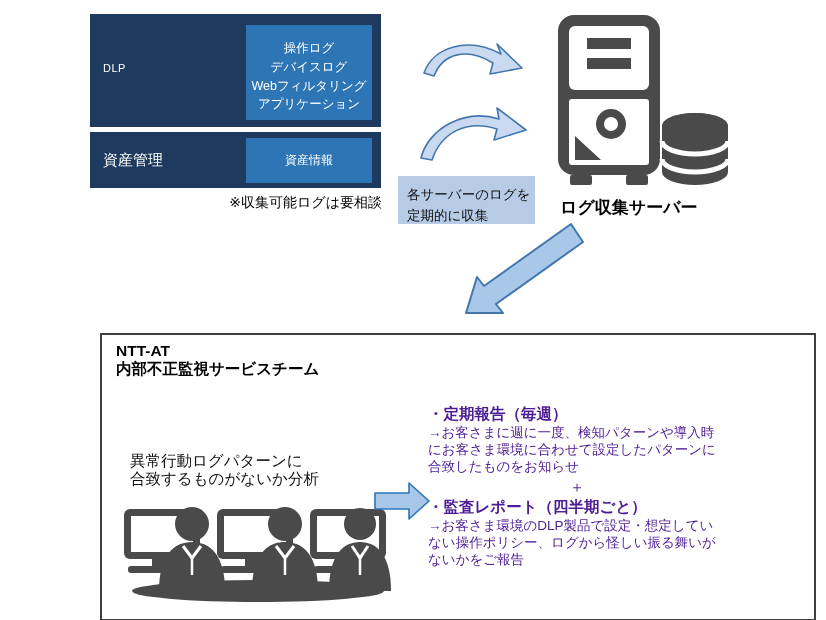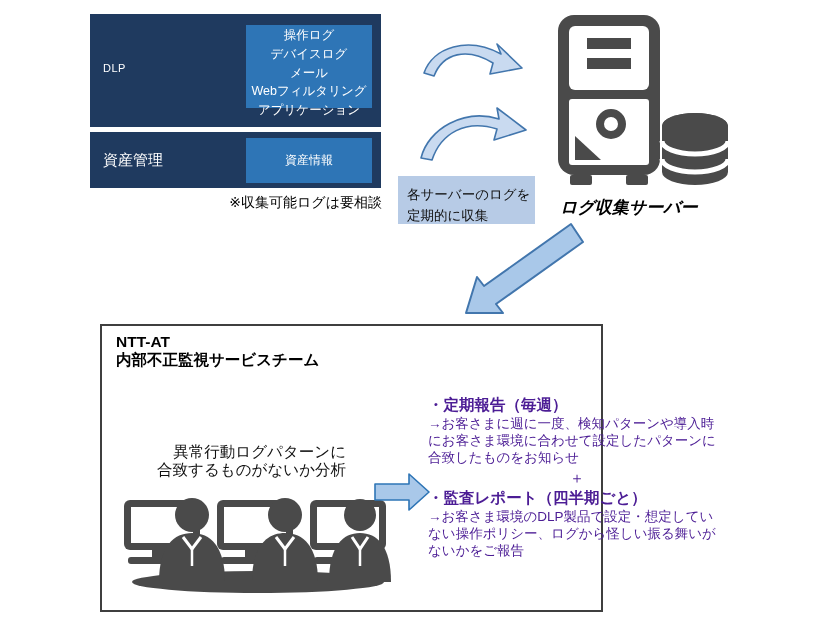--- a/index.html
+++ b/index.html
@@ -6,57 +6,56 @@
   .stage{position:relative;width:826px;height:620px;background:#fff;overflow:hidden;
          font-family:"Liberation Sans","DejaVu Sans",sans-serif;color:#1a1a1a;}
   .abs{position:absolute;}
 
   
   .navy-box{position:absolute;left:90px;width:291px;background:#1f3a5f;}
   .navy-box .side-label{position:absolute;left:13px;color:#fff;}
   .inner-blue{position:absolute;left:156px;width:126px;background:#2e75b6;color:#fff;text-align:center;}
   #dlp-box{top:14px;height:113px;}
   #dlp-box .side-label{top:48px;font-size:11px;letter-spacing:.5px;}
-  #dlp-inner{top:11px;height:83px;font-size:12.5px;line-height:18.8px;padding-top:1px;box-sizing:border-box;}
+  #dlp-inner{top:11px;height:95px;font-size:12.5px;line-height:18.8px;padding-top:14px;box-sizing:border-box;}
   #asset-box{top:132px;height:56px;}
   #asset-box .side-label{top:19px;font-size:15px;}
   #asset-inner{top:6px;height:45px;line-height:45px;font-size:12px;}
 
   .note{position:absolute;left:158px;top:194px;width:224px;text-align:right;font-size:14px;color:#000000;}
 
   .collect-box{position:absolute;left:398px;top:176px;width:137px;height:48px;background:#b7cbe6;
                font-size:13.5px;line-height:21px;padding:8px 0 0 9px;box-sizing:border-box;color:#111;}
 
-  .server-label{position:absolute;left:560px;top:196px;width:210px;font-weight:bold;font-size:17px;color:#000;font-style:italic;}
+  .server-label{position:absolute;left:560px;top:196px;width:210px;font-weight:bold;font-size:17px;color:#000;}
 
   
-  .team-box{position:absolute;left:100px;top:324px;width:503px;height:288px;background:#fff;
+  .team-box{position:absolute;left:100px;top:333px;width:716px;height:288px;background:#fff;
             border:2px solid #3f3f3f;box-sizing:border-box;}
   .team-title{position:absolute;left:14px;top:7px;font-weight:bold;font-size:15.5px;line-height:17.5px;color:#000;}
-  .analysis{position:absolute;left:28px;top:117px;width:216px;text-align:right;
+  .analysis{position:absolute;left:28px;top:117px;width:216px;text-align:left;
             font-size:15.5px;line-height:17.5px;color:#111;}
   .reports{position:absolute;left:326px;top:69px;width:298px;color:#4c1d95;}
   .rep-title{font-weight:bold;font-size:15.5px;line-height:20px;}
   .rep-body{font-size:13.5px;line-height:17.2px;word-break:break-all;}
   .plus-row{text-align:center;font-size:15px;line-height:19px;margin:1px 0;}
 
   .overlay{position:absolute;left:0;top:0;pointer-events:none;}
   svg{display:block;}
 </style>
 </head>
 <body>
 
 <div class="stage">
 
   <div class="navy-box" id="dlp-box">
     <span class="side-label">DLP</span>
     <div class="inner-blue" id="dlp-inner">
       <div>操作ログ</div>
       <div>デバイスログ</div>
-      <div>メール</div>
       <div>Webフィルタリング</div>
       <div>アプリケーション</div>
     </div>
   </div>
 
   <div class="navy-box" id="asset-box">
     <span class="side-label">資産管理</span>
     <div class="inner-blue" id="asset-inner">資産情報</div>
   </div>
 

